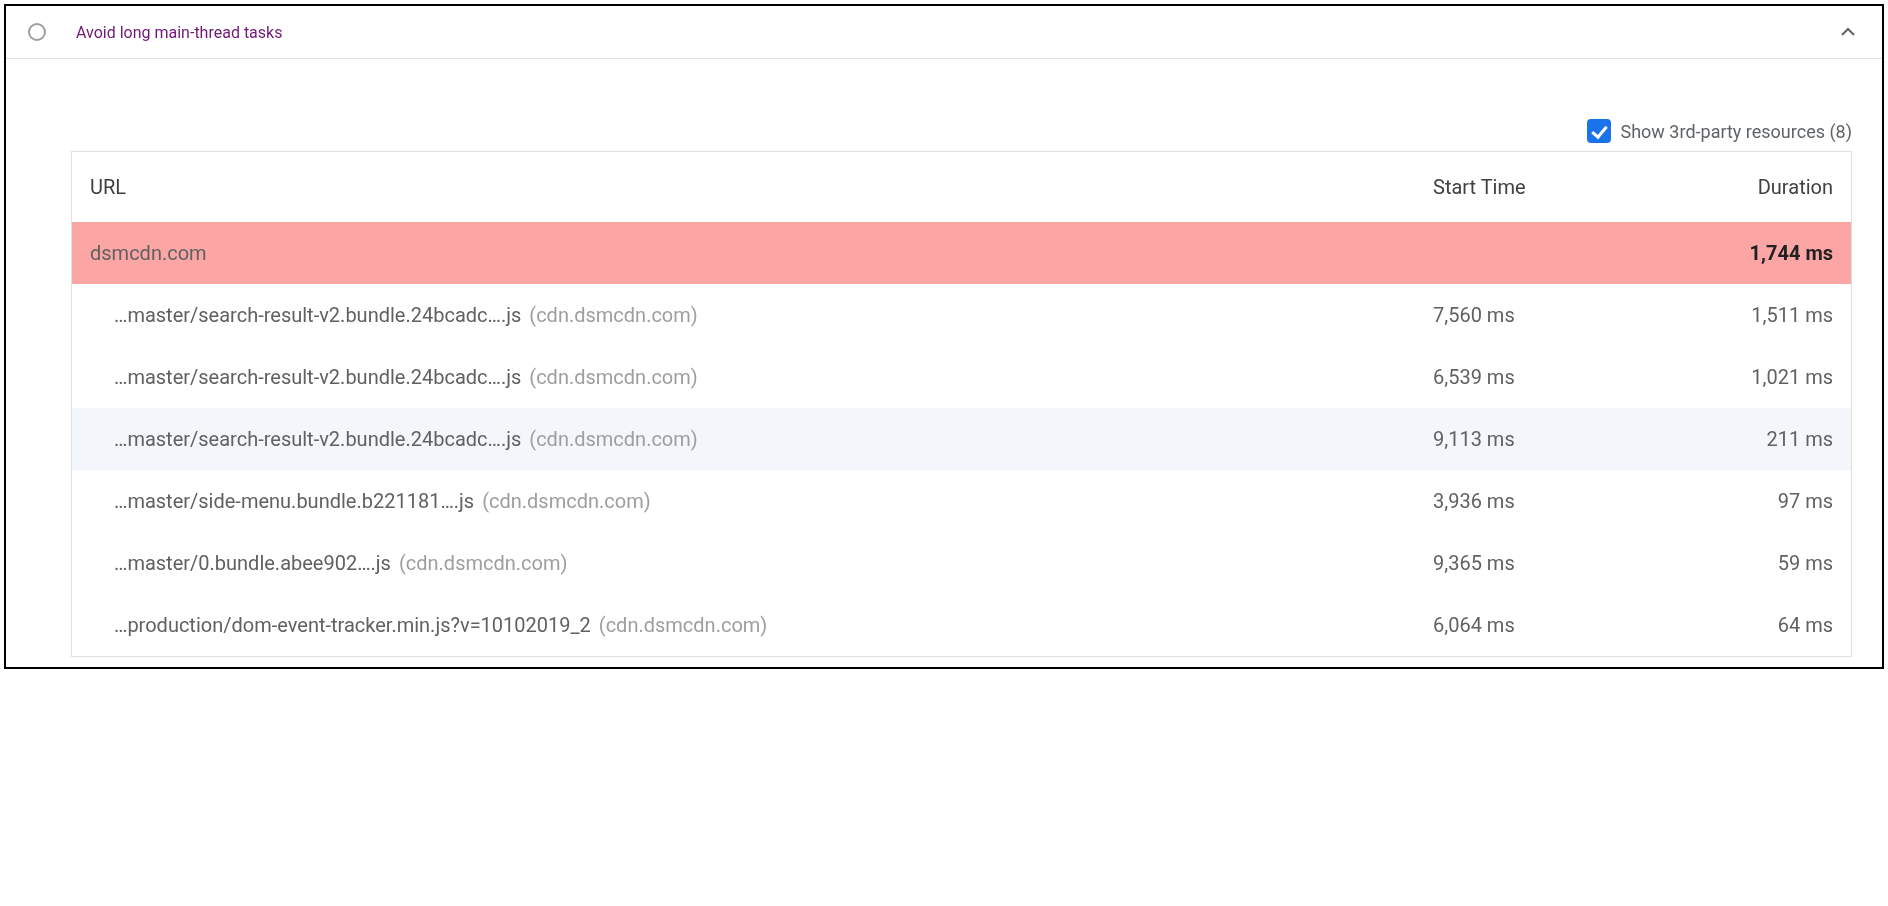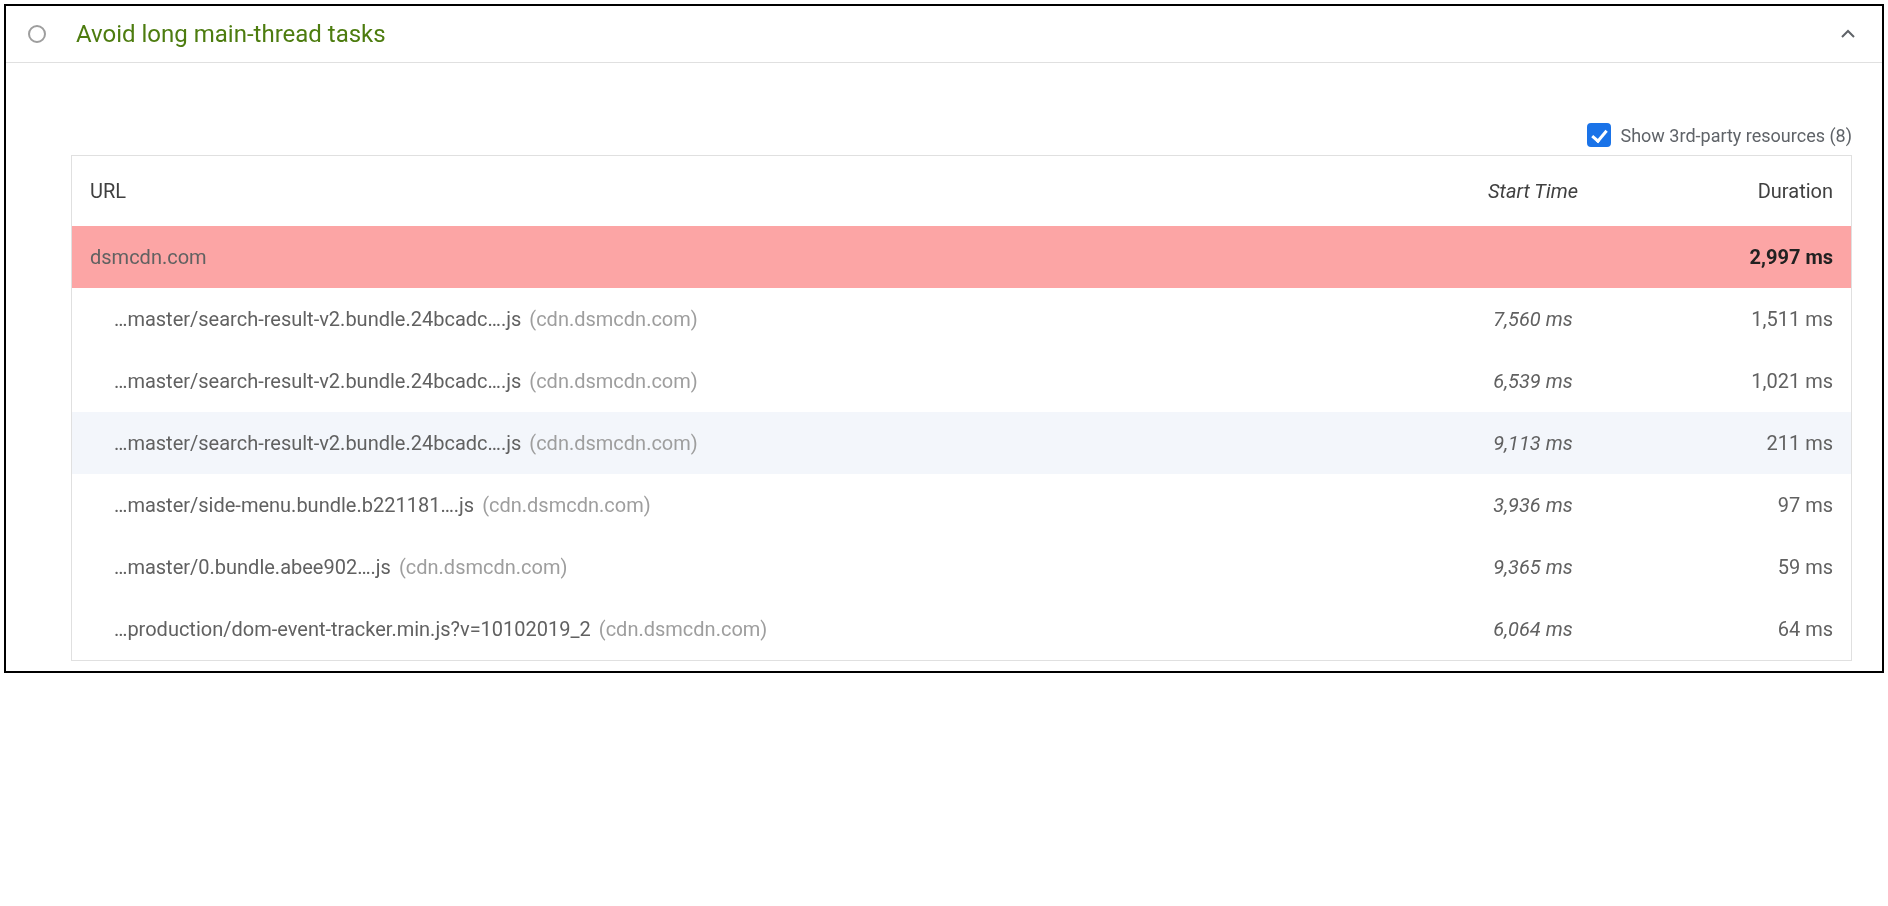--- a/index.html
+++ b/index.html
@@ -26,23 +26,23 @@
     border-bottom:1px solid #e0e0e0;
   }
   .status-circle {
     width:18px; height:18px;
     border:2px solid #9e9e9e;
     border-radius:50%;
     margin-right:30px;
     flex:0 0 auto;
   }
   .title {
-    font-size:24px;
+    font-size:16px;
     font-weight:400;
-    color:#4d7c0f;
+    color:#701a75;
     flex:1 1 auto;
   }
   .chevron {
     flex:0 0 auto;
     color:#5f6368;
     cursor:pointer;
   }
   .chevron svg { width:24px; height:24px; display:block; }
   .body {
     padding:20px 30px 10px 65px;
@@ -109,21 +109,21 @@
     align-items:center;
     padding:0 18px;
     min-height:62px;
   }
   .th {
     color:#404040;
     font-size:20px;
     min-height:70px;
   }
   .url-col { flex:1 1 auto; padding-right:20px; overflow:hidden; white-space:nowrap; text-overflow:ellipsis;}
-  .start-col { flex:0 0 200px; text-align:center;font-style:italic; }
+  .start-col { flex:0 0 200px; text-align:left; }
   .dur-col   { flex:0 0 200px; text-align:right; }
   .group {
     background:#fca5a5;
     color:#616161;
   }
   .group .dur-col { color:#212121; font-weight:700; }
   .data { color:#616161; }
   .data .url-col { padding-left:24px; }
   .host { color:#9e9e9e; margin-left:8px; }
   .data.hover { background:#f3f6fb; }
@@ -152,21 +152,21 @@
 
     <div class="table">
       <div class="trow th">
         <div class="url-col">URL</div>
         <div class="start-col">Start Time</div>
         <div class="dur-col">Duration</div>
       </div>
       <div class="trow group">
         <div class="url-col">dsmcdn.com</div>
         <div class="start-col"></div>
-        <div class="dur-col">2,997 ms</div>
+        <div class="dur-col">1,744 ms</div>
       </div>
       <div id="rows">
           <div class="trow data">
             <div class="url-col"><span>…master/search-result-v2.bundle.24bcadc….js</span><span class="host">(cdn.dsmcdn.com)</span></div>
             <div class="start-col">7,560 ms</div>
             <div class="dur-col">1,511 ms</div>
           </div>
           <div class="trow data">
             <div class="url-col"><span>…master/search-result-v2.bundle.24bcadc….js</span><span class="host">(cdn.dsmcdn.com)</span></div>
             <div class="start-col">6,539 ms</div>

